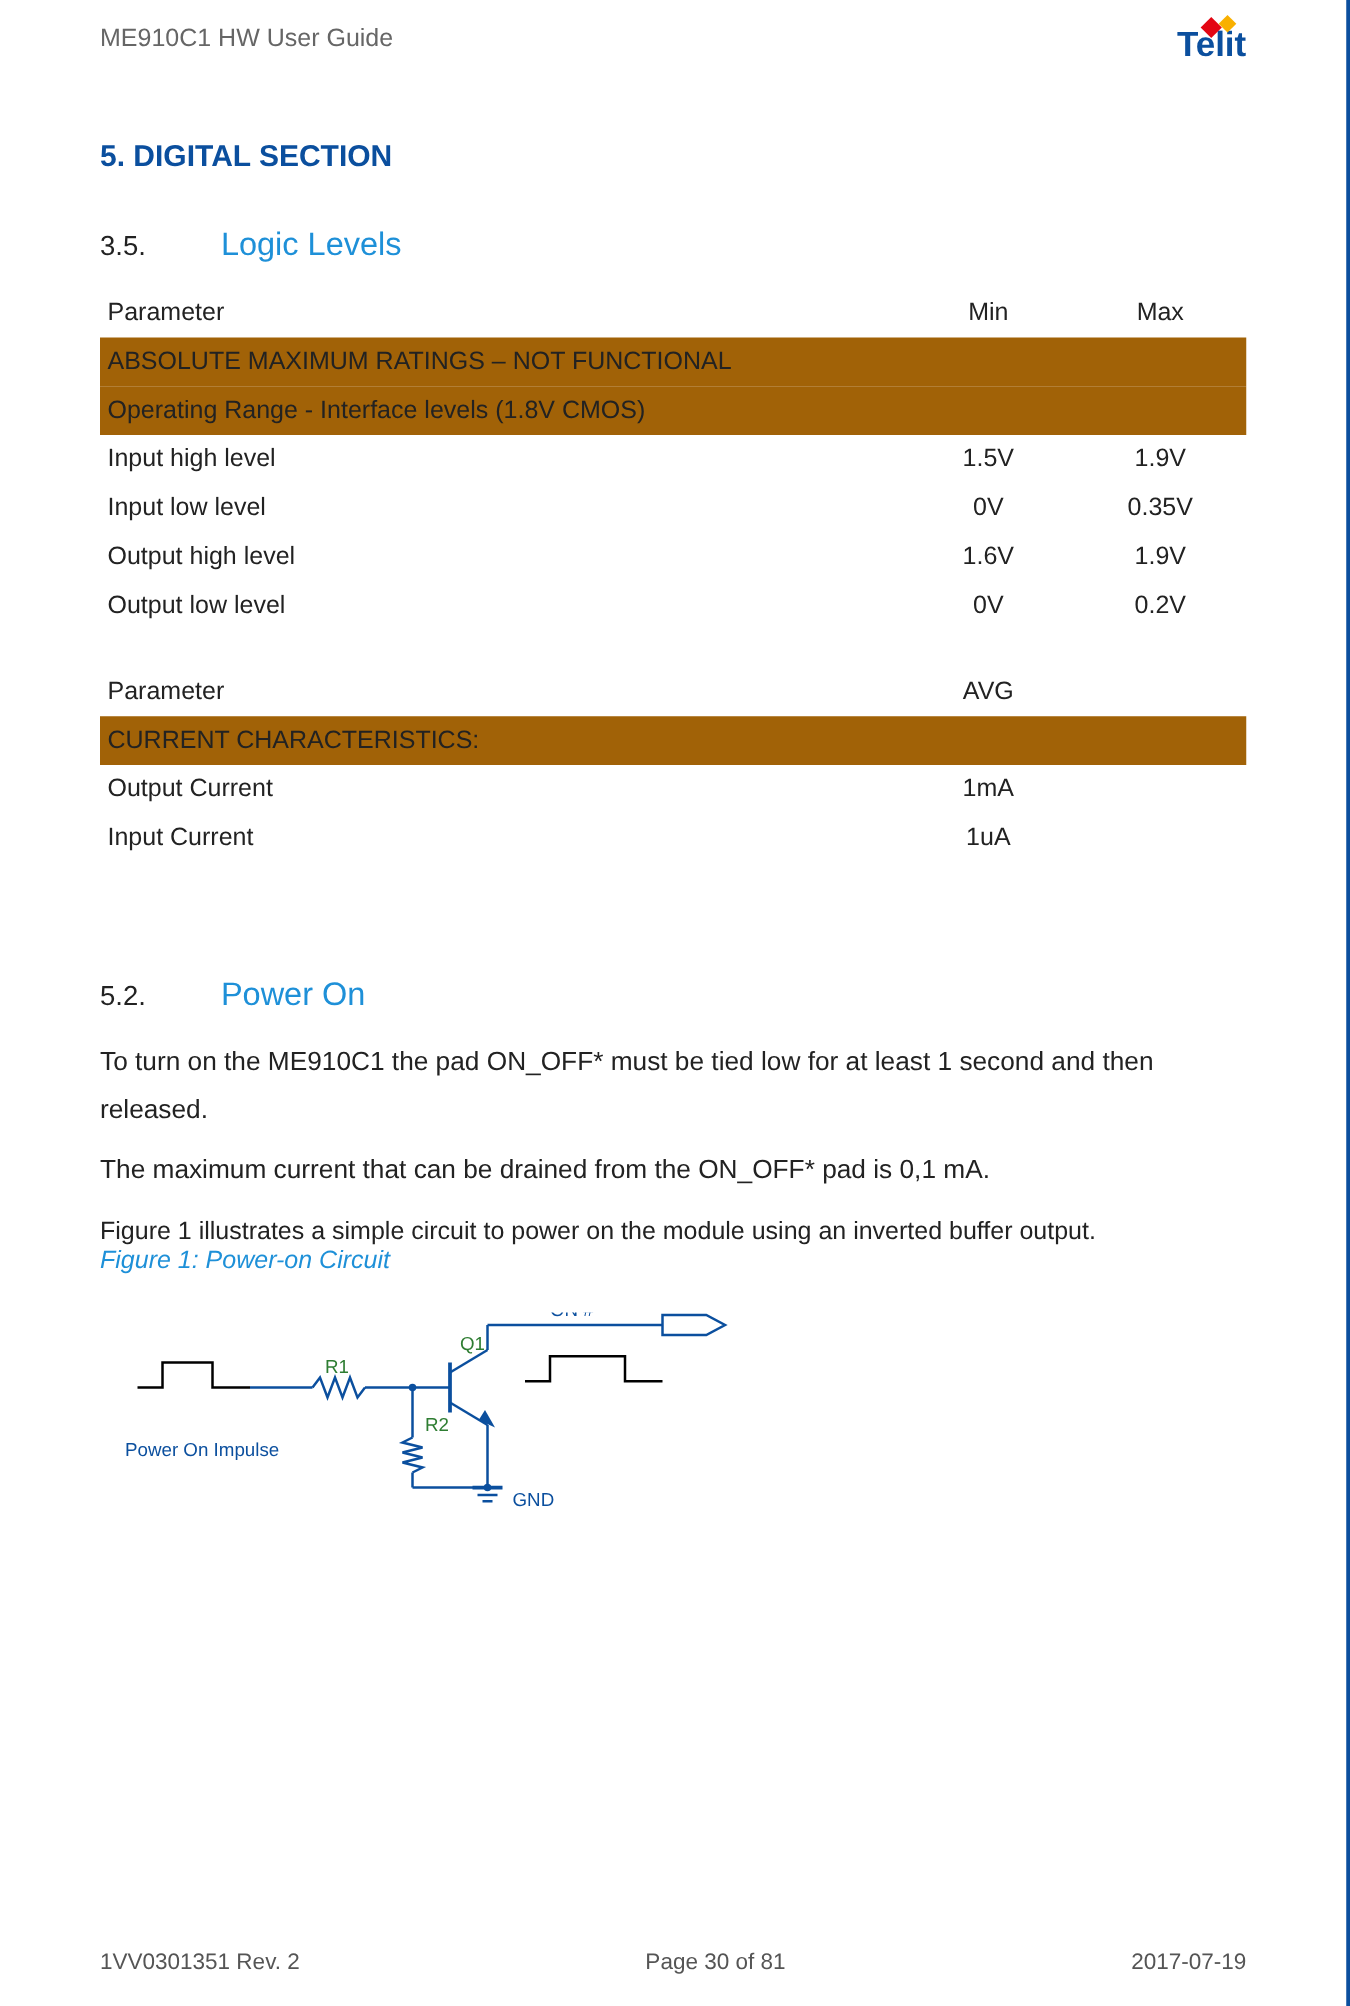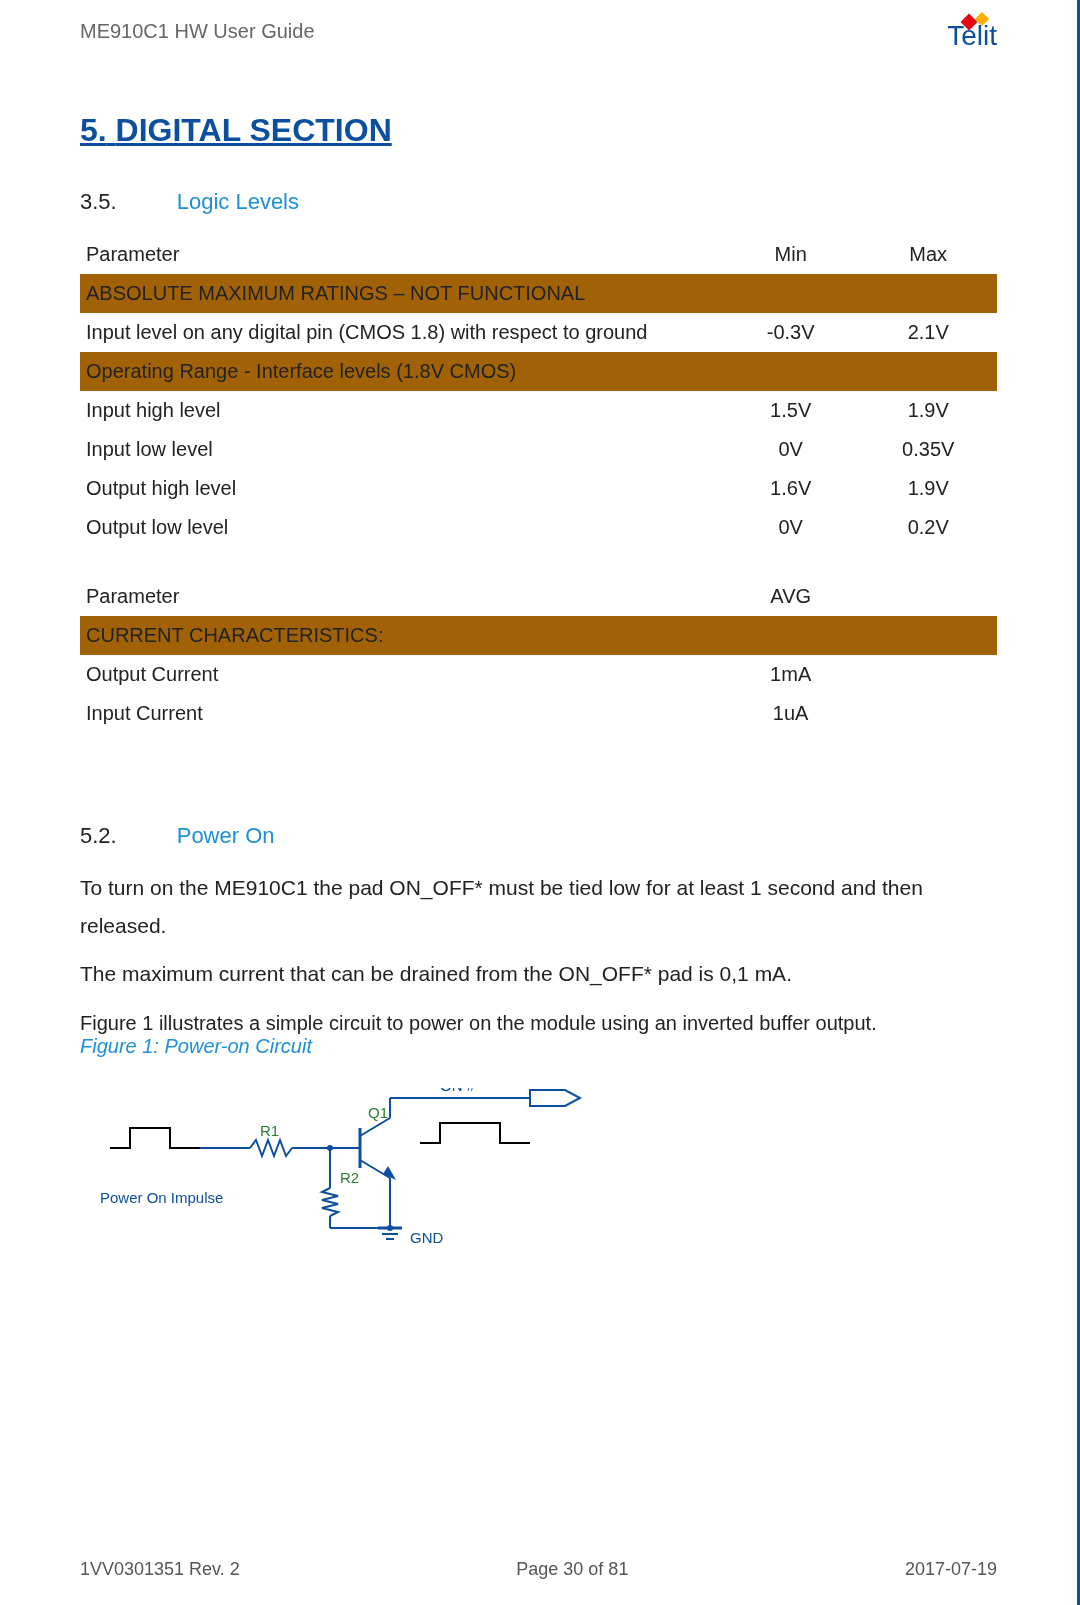--- a/index.html
+++ b/index.html
@@ -19,21 +19,21 @@
   }
   .header {
     display: flex;
     justify-content: space-between;
     align-items: flex-start;
     color: #666;
     font-size: 20px;
     margin-bottom: 60px;
   }
   .logo {
-    font-weight: normal;
+    font-weight: bold;
     font-size: 28px;
     text-align: right;
     position: relative;
   }
   .logo .tel { color: #0b4f9e; }
   .logo-dot {
     position: absolute;
     width: 12px; height: 12px;
     background: #e30613;
     top: -4px; right: 22px;
@@ -41,33 +41,32 @@
   }
   .logo-dot2 {
     position: absolute;
     width: 10px; height: 10px;
     background: #f9b000;
     top: -6px; right: 10px;
     transform: rotate(45deg);
   }
   h1.section-title {
     color: #0b4f9e;
-    font-size: 32px;
+    font-size: 24px;
     font-weight: bold;
     margin-bottom: 40px;
-    text-decoration: underline;
   }
   .subsection {
     display: flex;
     align-items: baseline;
     gap: 60px;
     margin-bottom: 20px;
   }
   .subsection .num { font-size: 22px; color: #222; }
-  .subsection .title { color: #1e90d8; font-size: 22px; }
+  .subsection .title { color: #1e90d8; font-size: 26px; }
   table {
     width: 100%;
     border-collapse: collapse;
     font-size: 20px;
     margin-bottom: 30px;
   }
   td, th {
     padding: 8px 6px;
     text-align: left;
     font-weight: normal;
@@ -135,25 +134,20 @@
   <table>
     <tbody>
         <tr>
       <td class="col-param">Parameter</td>
       <td class="col-min center">Min</td>
       <td class="col-max center">Max</td>
     </tr>
     <tr class="subhead">
           <td colspan="3">ABSOLUTE MAXIMUM RATINGS – NOT FUNCTIONAL</td>
         </tr>
-    <tr>
-      <td>Input level on any digital pin (CMOS 1.8) with respect to ground</td>
-      <td class="center">-0.3V</td>
-      <td class="center">2.1V</td>
-    </tr>
     <tr class="subhead">
           <td colspan="3">Operating Range - Interface levels (1.8V CMOS)</td>
         </tr>
     <tr>
       <td>Input high level</td>
       <td class="center">1.5V</td>
       <td class="center">1.9V</td>
     </tr>
     <tr>
       <td>Input low level</td>

